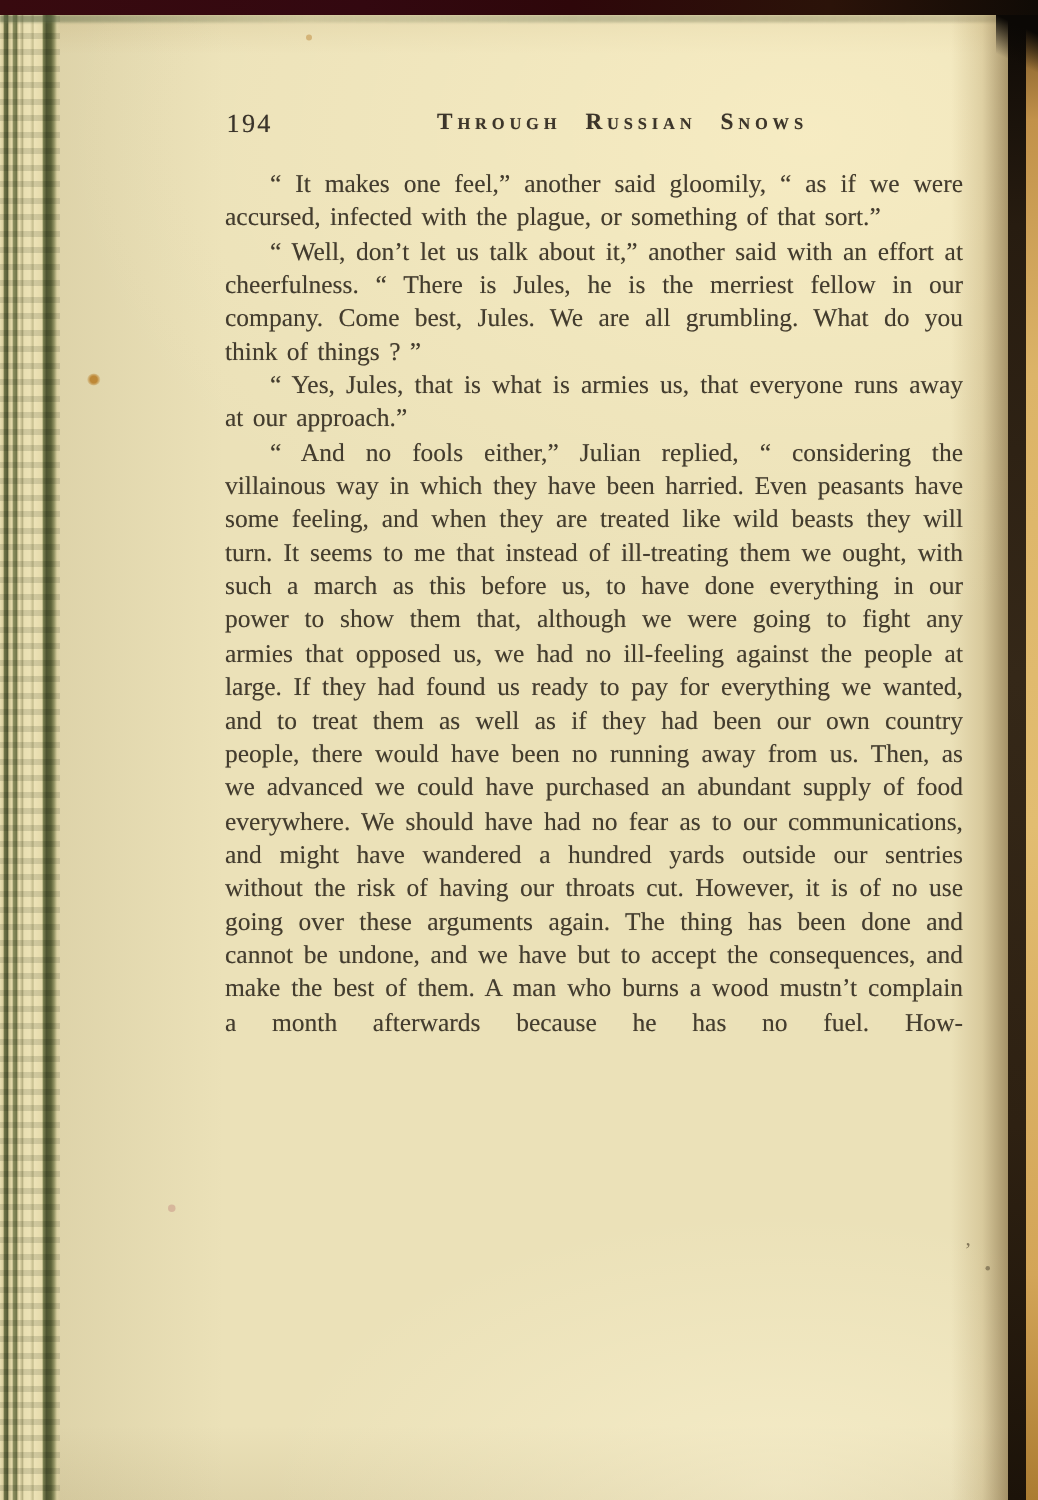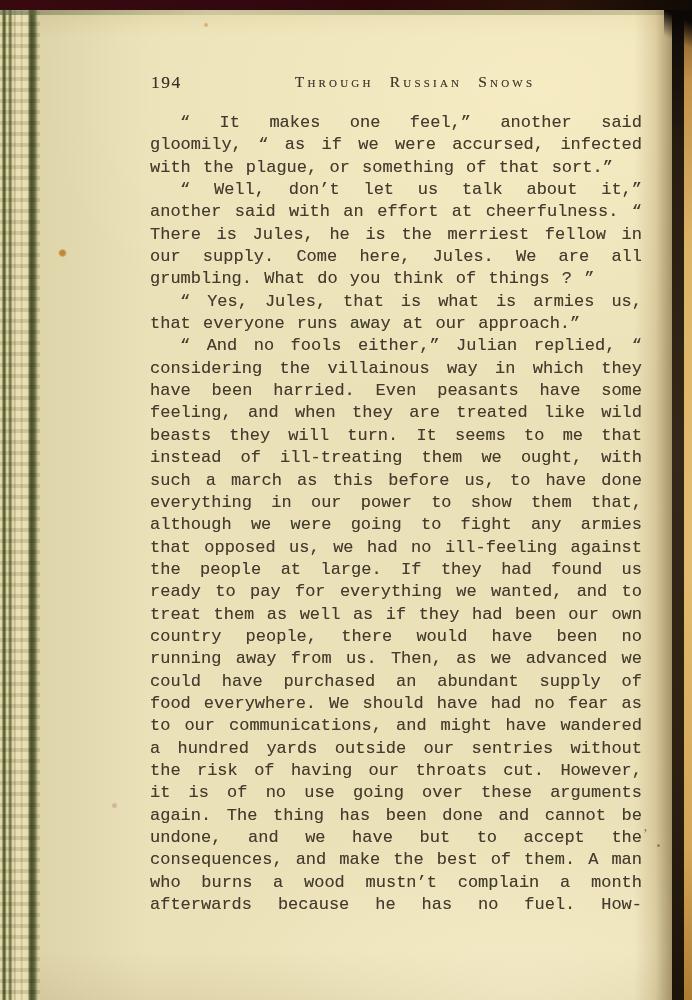--- a/index.html
+++ b/index.html
@@ -93,36 +93,36 @@
   .page-number {
     position: absolute; left: 151px; top: 72px;
     font-size: 17.5px; letter-spacing: 1.5px;
     color: #39332a; z-index: 8;
     text-shadow: 0 0 0.5px rgba(58,50,38,0.55);
   }
   .running-title {
     position: absolute; left: 250px; top: 73px; width: 330px;
     text-align: center;
     font-variant: small-caps;
-    font-weight: 400;
+    font-weight: 700;
     font-size: 15.5px;
     letter-spacing: 3.2px;
     word-spacing: 9px;
     color: #3c352a; z-index: 8;
     text-shadow: 0 0 0.5px rgba(58,50,38,0.45);
   }
   .page-body {
     position: absolute; left: 150px; top: 112px; width: 492px;
     color: #433c2e;
     font-size: 17px; line-height: 22.35px;
     text-align: justify;
     z-index: 8;
     text-shadow: 0 0 0.45px rgba(62,53,38,0.45);
   }
-  .page-body p { margin: 0; text-indent: 30px; word-spacing: 2px; font-family: Liberation Mono, monospace; }
+  .page-body p { margin: 0; text-indent: 30px; word-spacing: 2px; }
   .page-body p.justify-last { text-align-last: justify; }
 
   
   .foxing-spot-1 {
     position: absolute; left: 58px; top: 249px; width: 9px; height: 8px;
     border-radius: 50%; z-index: 7;
     background: radial-gradient(circle, #bd8837 0 38%, rgba(189,136,55,0) 78%);
   }
   .foxing-spot-2 {
     position: absolute; left: 112px; top: 803px; width: 5px; height: 5px;
@@ -157,21 +157,21 @@
   <div class="page-right-shade"></div>
   <div class="fore-edge-dark"></div>
   <div class="fore-edge-tan"></div>
 
   <div class="page-number">194</div>
 
   <div class="running-title">Through Russian Snows</div>
 
   <div class="page-body">
     <p>“ It makes one feel,” another said gloomily, “ as if we were accursed, infected with the plague, or something of that sort.”</p>
-    <p>“ Well, don’t let us talk about it,” another said with an effort at cheerfulness. “ There is Jules, he is the merriest fellow in our supply. Come here, Jules. We are all grumbling. What do you think of things ? ”</p>
+    <p>“ Well, don’t let us talk about it,” another said with an effort at cheerfulness. “ There is Jules, he is the merriest fellow in our company. Come best, Jules. We are all grumbling. What do you think of things ? ”</p>
     <p>“ Yes, Jules, that is what is armies us, that everyone runs away at our approach.”</p>
     <p class="justify-last">“ And no fools either,” Julian replied, “ considering the villainous way in which they have been harried. Even peasants have some feeling, and when they are treated like wild beasts they will turn. It seems to me that instead of ill-treating them we ought, with such a march as this before us, to have done everything in our power to show them that, although we were going to fight any armies that opposed us, we had no ill-feeling against the people at large. If they had found us ready to pay for everything we wanted, and to treat them as well as if they had been our own country people, there would have been no running away from us. Then, as we advanced we could have purchased an abundant supply of food everywhere. We should have had no fear as to our communications, and might have wandered a hundred yards outside our sentries without the risk of having our throats cut. However, it is of no use going over these arguments again. The thing has been done and cannot be undone, and we have but to accept the consequences, and make the best of them. A man who burns a wood mustn’t complain a month afterwards because he has no fuel. How-</p>
   </div>
 
   <span class="stray-ink-mark">’</span>
 
   <div class="foxing-spot-1"></div>
   <div class="foxing-spot-2"></div>
   <div class="paper-speck-1"></div>
   <div class="paper-speck-2"></div>

